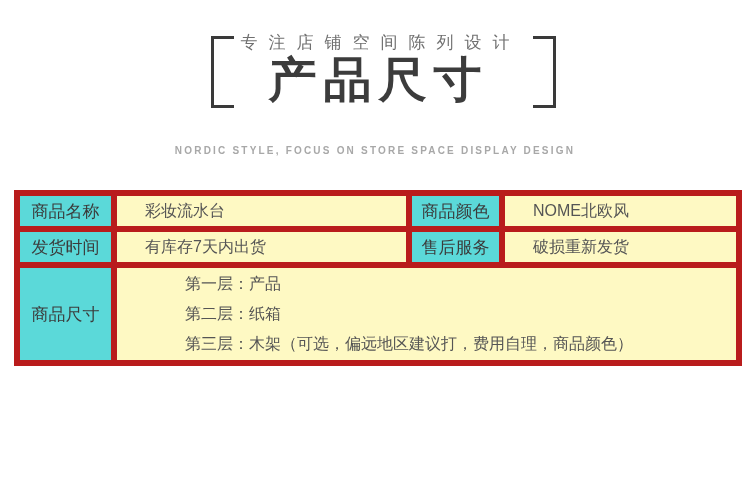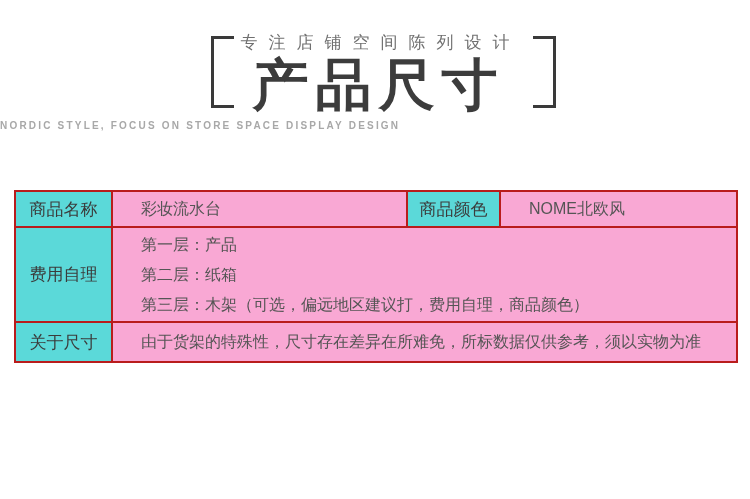--- a/index.html
+++ b/index.html
@@ -39,71 +39,71 @@
   .bracket.right {
     left: 533px;
     border-right: 3px solid #3a3a3a;
     border-top: 3px solid #3a3a3a;
     border-bottom: 3px solid #3a3a3a;
   }
   .big-title {
     position: absolute;
     top: 48px; left: 0; width: 750px;
     text-align: center;
-    font-size: 56px;
+    font-size: 48px;
     font-weight: 700;
     letter-spacing: 7px;
     padding-left: 7px;
     box-sizing: border-box;
     color: #3c3c3c;
     white-space: nowrap;
   }
   .subtitle {
     position: absolute;
-    top: 120px; left: 0; width: 750px;
-    text-align: left;
+    top: 145px; left: 0; width: 750px;
+    text-align: center;
     font-size: 10px;
     font-weight: 700;
     letter-spacing: 2.2px;
     color: #a8a8a8;
     white-space: nowrap;
   }
 
   
   table.spec {
     position: absolute;
     left: 14px; top: 190px;
     width: 722px;
     border-collapse: collapse;
     table-layout: fixed;
     border: 2px solid #262626;
   }
   table.spec td {
-    border: 2px solid #b91c1c;
+    border: 6px solid #b91c1c;
     vertical-align: middle;
     overflow: hidden;
   }
   td.lbl {
     background: #5bd9d9;
     text-align: center;
     color: #3b3b3b;
     font-size: 17px;
     white-space: nowrap;
   }
   td.val {
-    background: #f9a8d4;
+    background: #fef9c3;
     color: #555555;
     font-size: 16px;
     padding-left: 28px;
     white-space: nowrap;
   }
   tr.r { height: 36px; }
   tr.pack { height: 95px; }
   tr.about { height: 40px; }
-  .pack-line { line-height: 30px; white-space: nowrap; }
+  .pack-line { line-height: 30px; white-space: nowrap; margin-left: 40px; }
 </style>
 </head>
 <body>
 
 <div class="canvas">
 
   <div class="tagline">专注店铺空间陈列设计</div>
   <div class="bracket left"></div>
   <div class="bracket right"></div>
   <div class="big-title">产品尺寸</div>
@@ -116,28 +116,30 @@
         <col style="width:93px">
         <col style="width:237px">
     </colgroup>
     <tbody>
         <tr class="r">
       <td class="lbl">商品名称</td>
       <td class="val">彩妆流水台</td>
       <td class="lbl">商品颜色</td>
       <td class="val">NOME北欧风</td>
     </tr>
+    <tr class="r">
+      <td class="lbl">发货时间</td>
+      <td class="val">有库存7天内出货</td>
+      <td class="lbl">售后服务</td>
+      <td class="val">破损重新发货</td>
+    </tr>
     <tr class="pack">
-      <td class="lbl">费用自理</td>
+      <td class="lbl">商品尺寸</td>
       <td class="val" colspan="3">
         <div class="pack-line">第一层：产品</div>
         <div class="pack-line">第二层：纸箱</div>
         <div class="pack-line">第三层：木架（可选，偏远地区建议打，费用自理，商品颜色）</div>
       </td>
-    </tr>
-    <tr class="about">
-      <td class="lbl">关于尺寸</td>
-      <td class="val" colspan="3">由于货架的特殊性，尺寸存在差异在所难免，所标数据仅供参考，须以实物为准</td>
     </tr>
   </tbody>
     </table>
 
 </div>
 
 </body></html>

